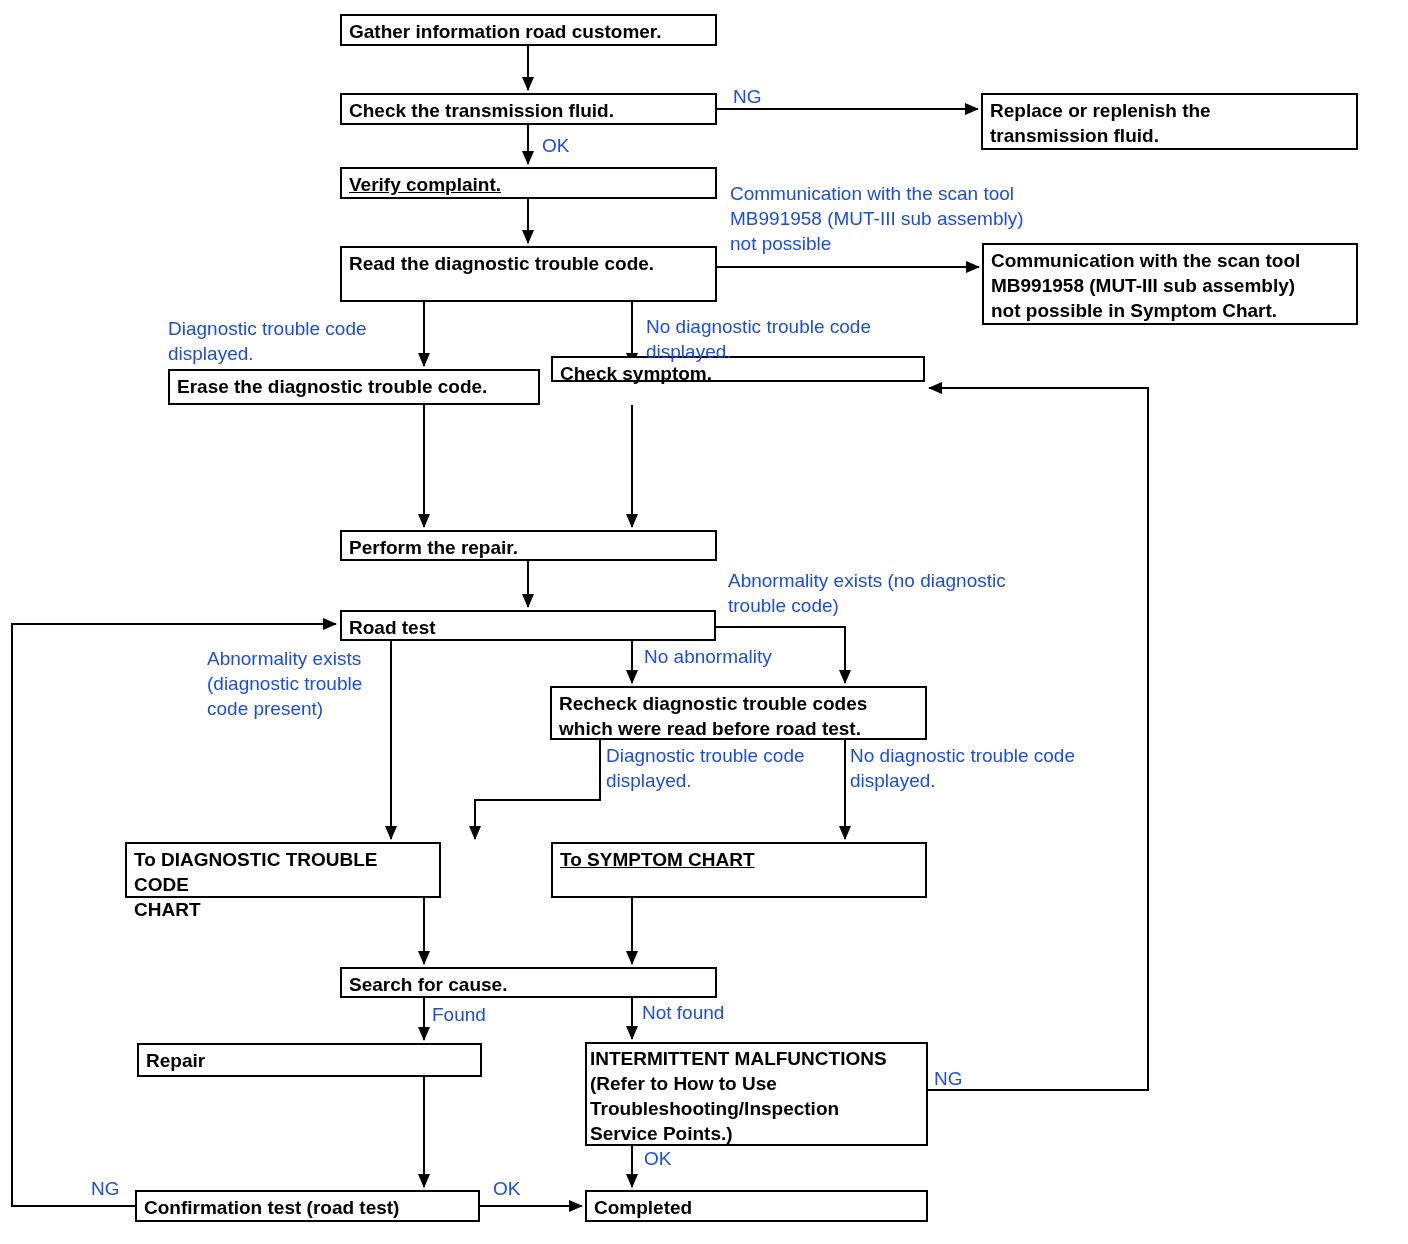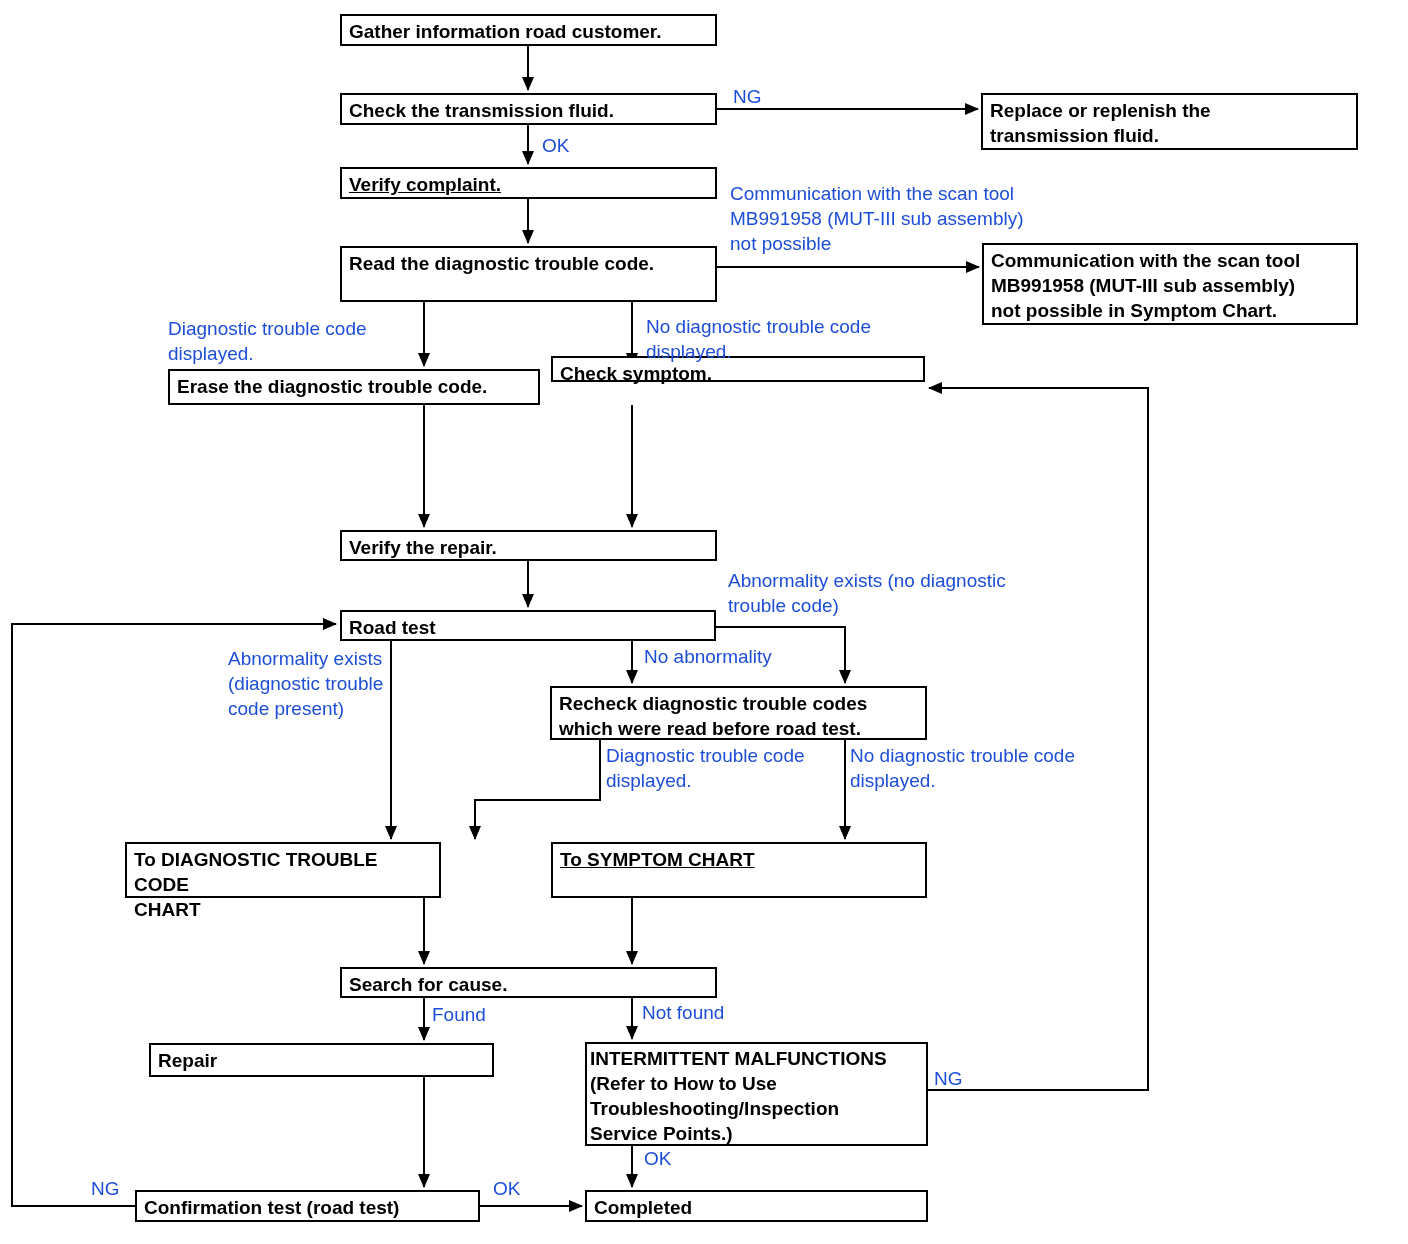--- a/index.html
+++ b/index.html
@@ -79,49 +79,49 @@
   <div class="box" style="left:340px; top:93px;  width:377px; height:32px;">Check the  transmission fluid.</div>
   <div class="box" style="left:981px; top:93px;  width:377px; height:57px;">Replace or replenish the
 transmission fluid.</div>
   <div class="box" style="left:340px; top:167px; width:377px; height:32px;text-decoration:underline;">Verify complaint.</div>
   <div class="box" style="left:340px; top:246px; width:377px; height:56px;">Read the diagnostic trouble code.</div>
   <div class="box" style="left:982px; top:243px; width:376px; height:82px;">Communication with the scan tool
 MB991958 (MUT-III sub assembly)
 not possible in Symptom Chart.</div>
   <div class="box" style="left:168px; top:369px; width:372px; height:36px;">Erase the diagnostic trouble code.</div>
   <div class="box" style="left:551px; top:356px; width:374px; height:26px;">Check symptom.</div>
-  <div class="box" style="left:340px; top:530px; width:377px; height:31px;">Verify the repair.</div>
+  <div class="box" style="left:340px; top:530px; width:377px; height:31px;">Perform the repair.</div>
   <div class="box" style="left:340px; top:610px; width:376px; height:31px;">Road test</div>
   <div class="box" style="left:550px; top:686px; width:377px; height:54px;">Recheck diagnostic trouble codes
 which were read before road test.</div>
   <div class="box" style="left:125px; top:842px; width:316px; height:56px;">To DIAGNOSTIC TROUBLE CODE
 CHART</div>
   <div class="box" style="left:551px; top:842px; width:376px; height:56px;text-decoration:underline;">To SYMPTOM CHART</div>
   <div class="box" style="left:340px; top:967px; width:377px; height:31px;">Search for cause.</div>
-  <div class="box" style="left:137px; top:1043px; width:345px; height:34px;margin-left:12px;">Repair</div>
+  <div class="box" style="left:137px; top:1043px; width:345px; height:34px;">Repair</div>
   <div class="box" style="left:585px; top:1042px; width:343px; height:104px; padding:2px 3px;">INTERMITTENT MALFUNCTIONS
 (Refer to How to Use
 Troubleshooting/Inspection
 Service Points.)</div>
   <div class="box" style="left:135px; top:1190px; width:345px; height:32px;">Confirmation test (road test)</div>
   <div class="box" style="left:585px; top:1190px; width:343px; height:32px;">Completed</div>
 
   <div class="lbl" style="left:733px; top:84px;">NG</div>
   <div class="lbl" style="left:542px; top:133px;">OK</div>
   <div class="lbl" style="left:730px; top:181px;">Communication with the scan tool
 MB991958 (MUT-III sub assembly)
 not possible</div>
   <div class="lbl" style="left:168px; top:316px;">Diagnostic trouble code
 displayed.</div>
   <div class="lbl" style="left:646px; top:314px;">No diagnostic trouble code
 displayed.</div>
   <div class="lbl" style="left:728px; top:568px;">Abnormality exists (no diagnostic
 trouble code)</div>
   <div class="lbl" style="left:644px; top:644px;">No abnormality</div>
-  <div class="lbl" style="left:207px; top:646px;margin-left:21px;">Abnormality exists
+  <div class="lbl" style="left:207px; top:646px;">Abnormality exists
 (diagnostic trouble
 code present)</div>
   <div class="lbl" style="left:606px; top:743px;">Diagnostic trouble code
 displayed.</div>
   <div class="lbl" style="left:850px; top:743px;">No diagnostic trouble code
 displayed.</div>
   <div class="lbl" style="left:432px; top:1002px;">Found</div>
   <div class="lbl" style="left:642px; top:1000px;">Not found</div>
   <div class="lbl" style="left:934px; top:1066px;">NG</div>
   <div class="lbl" style="left:644px; top:1146px;">OK</div>

